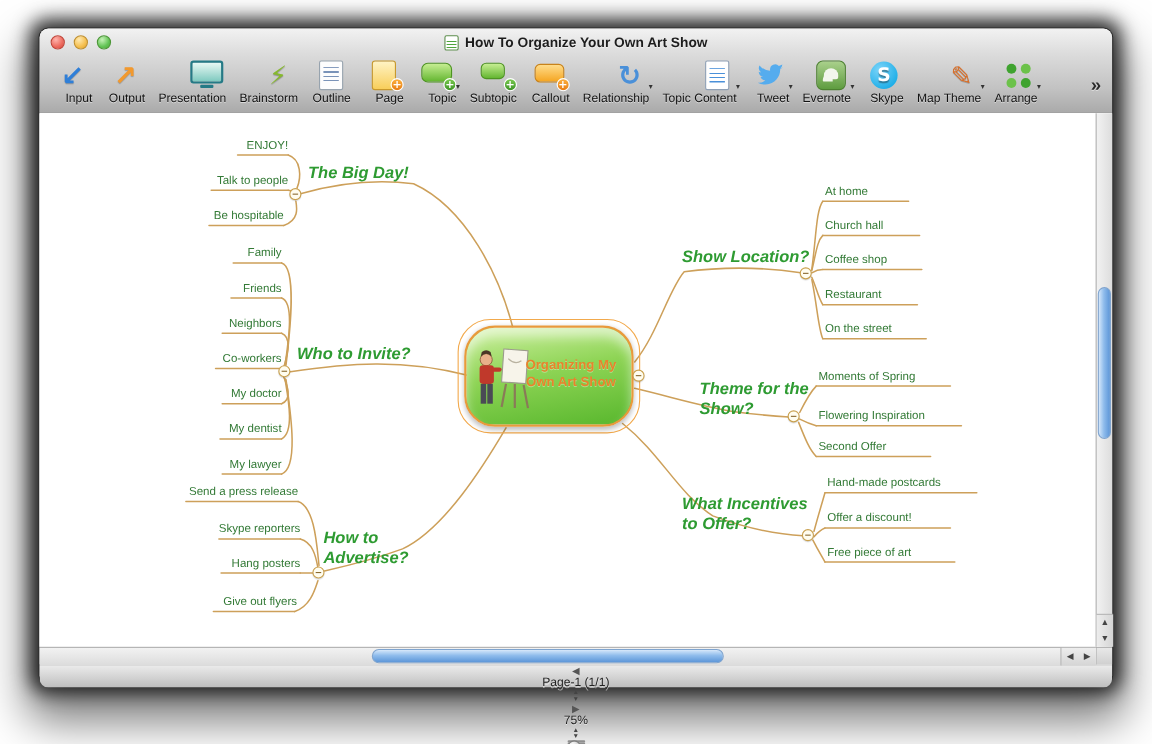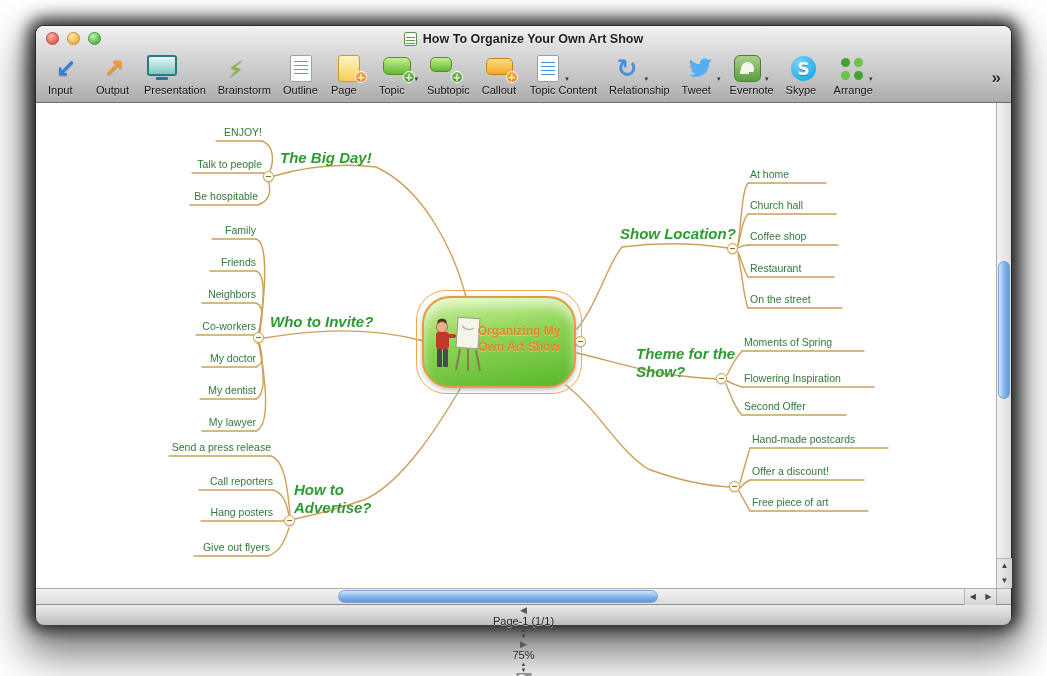--- a/index.html
+++ b/index.html
@@ -23,21 +23,21 @@
   .light.red   { background:radial-gradient(circle at 35% 28%, #FFB3AC, #EC6A5E 60%, #D3483C); border:1px solid #C14438; }
   .light.yellow{ background:radial-gradient(circle at 35% 28%, #FFE9B0, #F5BF4F 60%, #D69E34); border:1px solid #BF8F2E; }
   .light.green { background:radial-gradient(circle at 35% 28%, #C7F2B8, #61C354 60%, #54A73C); border:1px solid #4C9637; }
   .title-wrap { display:flex; gap:6px; }
   .title-doc-icon { width:13px; height:14px; background:#fff; border:1px solid #5E8F4E; border-radius:2px;
     background-image:repeating-linear-gradient(to bottom, transparent 0 2px, #4FA53C 2px 3px); background-size:9px 10px; background-position:1px 2px; background-repeat:no-repeat; }
   .title-text { font-size:12.5px; font-weight:bold; color:#1D1D1D; text-shadow:0 1px 0 rgba(255,255,255,.55); }
 
   
   .toolbar { height:51px; display:flex; align-items:flex-start; padding:2px 6px 0 6px; }
-  .tb-item { display:flex; flex-direction:column; align-items:flex-start; padding:0 6px; cursor:default; }
+  .tb-item { display:flex; flex-direction:column; align-items:flex-end; padding:0 6px; cursor:default; }
   .tb-icon { width:36px; height:31px; display:flex; align-items:center; justify-content:center; position:relative; font-family:"DejaVu Sans","Liberation Sans",sans-serif; }
   .tb-label { font-size:11px; color:#111; text-shadow:0 1px 0 rgba(255,255,255,.5); white-space:nowrap; }
   .dd { position:absolute; right:-3px; bottom:1px; font-size:7px; color:#333; }
   .dd::after { content:"▾"; }
   .tb-overflow { margin-left:auto; align-self:center; font-size:17px; font-weight:bold; color:#2c2c2c; padding:0 4px; text-shadow:0 1px 0 rgba(255,255,255,.5); }
 
   
   .ic-input::before  { content:"↙"; color:#2F7FD8; font-size:25px; font-weight:bold; text-shadow:0 1px 1px rgba(0,0,0,.25); }
   .ic-output::before { content:"↗"; color:#F2992E; font-size:25px; font-weight:bold; text-shadow:0 1px 1px rgba(0,0,0,.25); }
   .ic-pres::before { content:""; width:26px; height:17px; border:2px solid #257A86; border-radius:3px;
@@ -179,49 +179,55 @@
           </span>
         <span class="tb-label">Subtopic</span>
       </div>
       <div class="tb-item">
         <span class="tb-icon ic-callout">
             <span class="badge-plus"></span>
           </span>
         <span class="tb-label">Callout</span>
       </div>
       <div class="tb-item">
+        <span class="tb-icon ic-rel">
+            <span class="dd"></span>
+          </span>
+        <span class="tb-label">Relationship</span>
+      </div>
+      <div class="tb-item">
         <span class="tb-icon ic-doc">
             <span class="dd"></span>
           </span>
         <span class="tb-label">Topic Content</span>
-      </div>
-      <div class="tb-item">
-        <span class="tb-icon ic-rel">
-            <span class="dd"></span>
-          </span>
-        <span class="tb-label">Relationship</span>
       </div>
       <div class="tb-item">
         <span class="tb-icon">
           <svg width="27" height="22" viewBox="0 0 26 21">
               <path d="M25 3c-.8.6-1.8 1-2.7 1.2A4.6 4.6 0 0 0 24.3.6c-.9.6-1.9 1-3 1.2A4.5 4.5 0 0 0 13.5 5c0 .4 0 .7.1 1A12.8 12.8 0 0 1 4.3 1.3a4.5 4.5 0 0 0 1.4 6A4.4 4.4 0 0 1 3.6 6.8v.1c0 2.2 1.5 4 3.6 4.4a4.6 4.6 0 0 1-2 .1 4.5 4.5 0 0 0 4.2 3.1A9 9 0 0 1 2.7 16.4 12.7 12.7 0 0 0 9.6 18c8.3 0 12.8-6.9 12.8-12.8v-.6C23.3 4.2 24.2 3.7 25 3z" fill="#55ACEE"></path>
             </svg>
           <span class="dd"></span>
         </span>
         <span class="tb-label">Tweet</span>
       </div>
       <div class="tb-item">
         <span class="tb-icon ic-evernote">
             <span class="dd"></span>
           </span>
         <span class="tb-label">Evernote</span>
       </div>
       <div class="tb-item">
         <span class="tb-icon ic-skype"></span>
         <span class="tb-label">Skype</span>
+      </div>
+      <div class="tb-item">
+        <span class="tb-icon ic-theme">
+            <span class="dd"></span>
+          </span>
+        <span class="tb-label">Map Theme</span>
       </div>
       <div class="tb-item">
         <span class="tb-icon ic-arrange">
             <span class="dd"></span>
           </span>
         <span class="tb-label">Arrange</span>
       </div>
       <span class="tb-overflow">»</span>
     </div>
   </div>
@@ -312,35 +318,36 @@
           </g>
         </svg>
         <div class="center-text">Organizing My Own Art Show</div>
       </div>
 
       <div class="mtopic" style="left:244px;top:46px;width:110px;">The Big Day!</div>
       <div class="mtopic" style="left:234px;top:210px;width:110px;">Who to Invite?</div>
       <div class="mtopic" style="left:258px;top:378px;width:85px;">How to Advertise?</div>
       <div class="mtopic" style="left:584px;top:122px;width:130px;">Show Location?</div>
       <div class="mtopic" style="left:600px;top:242px;width:100px;font-style:italic;">Theme for the Show?</div>
+      <div class="mtopic" style="left:584px;top:347px;width:125px;">What Incentives to Offer?</div>
 
       <div class="leaf" style="left:178px;top:23px;width:48px;">ENJOY!</div>
       <div class="leaf" style="left:154px;top:55px;width:72px;">Talk to people</div>
       <div class="leaf" style="left:152px;top:87px;width:70px;">Be hospitable</div>
 
       <div class="leaf" style="left:174px;top:121px;width:46px;">Family</div>
       <div class="leaf" style="left:172px;top:153px;width:48px;">Friends</div>
       <div class="leaf" style="left:164px;top:185px;width:56px;">Neighbors</div>
       <div class="leaf" style="left:158px;top:217px;width:62px;">Co-workers</div>
       <div class="leaf" style="left:164px;top:249px;width:56px;">My doctor</div>
       <div class="leaf" style="left:162px;top:281px;width:58px;">My dentist</div>
       <div class="leaf" style="left:164px;top:313px;width:56px;">My lawyer</div>
 
       <div class="leaf" style="left:131px;top:338px;width:104px;">Send a press release</div>
-      <div class="leaf" style="left:161px;top:372px;width:76px;">Call reporters</div>
+      <div class="leaf" style="left:161px;top:372px;width:76px;">Skype reporters</div>
       <div class="leaf" style="left:163px;top:403px;width:74px;">Hang posters</div>
       <div class="leaf" style="left:156px;top:438px;width:78px;">Give out flyers</div>
 
       <div class="leaf l" style="left:714px;top:65px;width:90px;">At home</div>
       <div class="leaf l" style="left:714px;top:96px;width:90px;">Church hall</div>
       <div class="leaf l" style="left:714px;top:127px;width:90px;">Coffee shop</div>
       <div class="leaf l" style="left:714px;top:159px;width:90px;">Restaurant</div>
       <div class="leaf l" style="left:714px;top:190px;width:95px;">On the street</div>
 
       <div class="leaf l" style="left:708px;top:233px;width:125px;">Moments of Spring</div>

